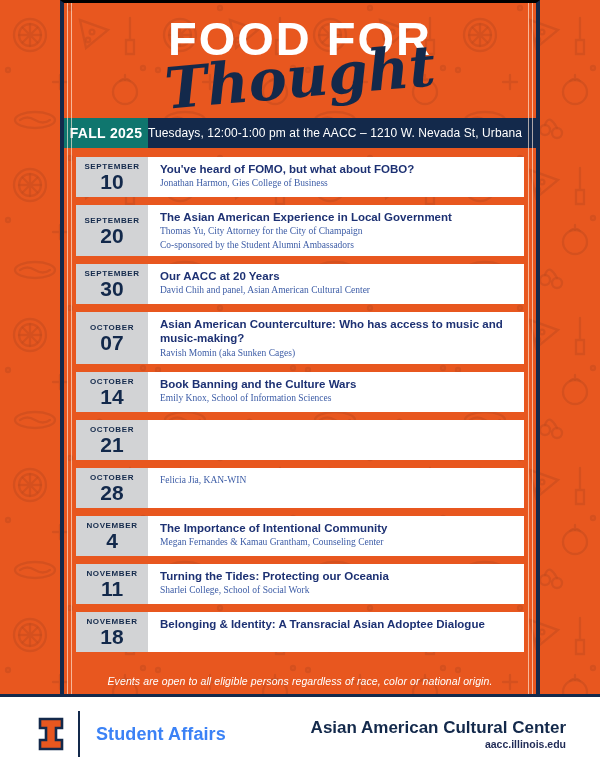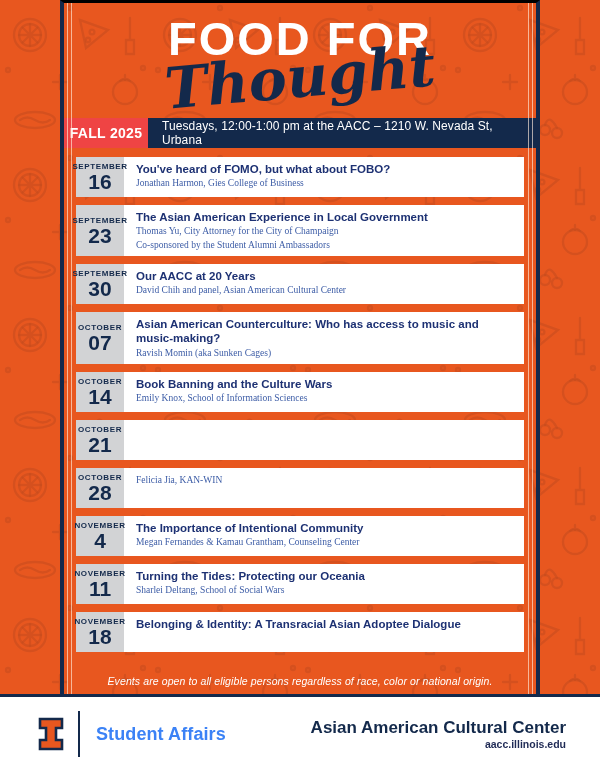--- a/index.html
+++ b/index.html
@@ -35,35 +35,35 @@
     margin-top:-14px; text-align:center; color:#13294B;
     font-family:"DejaVu Serif", serif; font-style:italic; font-weight:bold;
     font-size:57px; line-height:1.0; transform:rotate(-5deg);
   }
 
   .info-bar{
     margin-top:13px; height:30px; background:#13294B;
     display:flex; align-items:stretch; flex-shrink:0;
   }
   .term-badge{
-    width:84px; background:#ef4444; color:#fff; font-weight:700;
+    width:84px; background:#0f766e; color:#fff; font-weight:700;
     font-size:14px; display:flex; align-items:center; justify-content:center;
     letter-spacing:.3px;
   }
   .schedule{
     color:#fff; font-size:12px; display:flex; align-items:center;
-    padding-left:14px; letter-spacing:.1px;
+    letter-spacing:.1px;
   }
 
   .events{
     padding:9px 12px 0 12px; display:flex; flex-direction:column; gap:8px;
   }
   .event-row{ display:flex; background:#FFFFFF; min-height:40px; }
   .date-box{
-    width:48px; flex-shrink:0; background:#D2D3D5; color:#13294B;
+    width:72px; flex-shrink:0; background:#D2D3D5; color:#13294B;
     display:flex; flex-direction:column; align-items:center; justify-content:center;
     padding:3px 0;
   }
   .date-month{ font-size:8px; font-weight:700; letter-spacing:.6px; }
   .date-day{ font-size:21px; font-weight:900; line-height:1.0; }
   .event-content{ padding:5px 12px 4px 12px; display:flex; flex-direction:column; justify-content:flex-start; }
   .event-title{ color:#1D3173; font-weight:700; font-size:11.5px; line-height:1.25; }
   .event-details{ color:#3C5CA6; font-size:9.5px; line-height:1.35; margin-top:1px;font-family:Liberation Serif, serif; }
 
   .note{
@@ -137,32 +137,32 @@
 
     <div class="info-bar">
       <div class="term-badge">FALL 2025</div>
       <div class="schedule">Tuesdays, 12:00-1:00 pm at the AACC – 1210 W. Nevada St, Urbana</div>
     </div>
 
     <div class="events">
   <div class="event-row">
     <div class="date-box">
       <div class="date-month">SEPTEMBER</div>
-      <div class="date-day">16</div>
+      <div class="date-day">10</div>
     </div>
     <div class="event-content">
       <div class="event-title">You've heard of FOMO, but what about FOBO?</div>
     <div class="event-details">Jonathan Harmon, Gies College of Business</div>
           </div>
   </div>
 
   <div class="event-row">
     <div class="date-box">
       <div class="date-month">SEPTEMBER</div>
-      <div class="date-day">23</div>
+      <div class="date-day">20</div>
     </div>
     <div class="event-content">
       <div class="event-title">The Asian American Experience in Local Government</div>
     <div class="event-details">Thomas Yu, City Attorney for the City of Champaign</div>
             <div class="event-details">Co-sponsored by the Student Alumni Ambassadors</div>
           </div>
   </div>
 
   <div class="event-row">
     <div class="date-box">
@@ -225,21 +225,21 @@
           </div>
   </div>
 
   <div class="event-row">
     <div class="date-box">
       <div class="date-month">NOVEMBER</div>
       <div class="date-day">11</div>
     </div>
     <div class="event-content">
       <div class="event-title">Turning the Tides: Protecting our Oceania</div>
-    <div class="event-details">Sharlei Deltang, School of Social Wars</div>
+    <div class="event-details">Sharlei College, School of Social Work</div>
           </div>
   </div>
 
   <div class="event-row">
     <div class="date-box">
       <div class="date-month">NOVEMBER</div>
       <div class="date-day">18</div>
     </div>
     <div class="event-content">
       <div class="event-title">Belonging &amp; Identity: A Transracial Asian Adoptee Dialogue</div>

